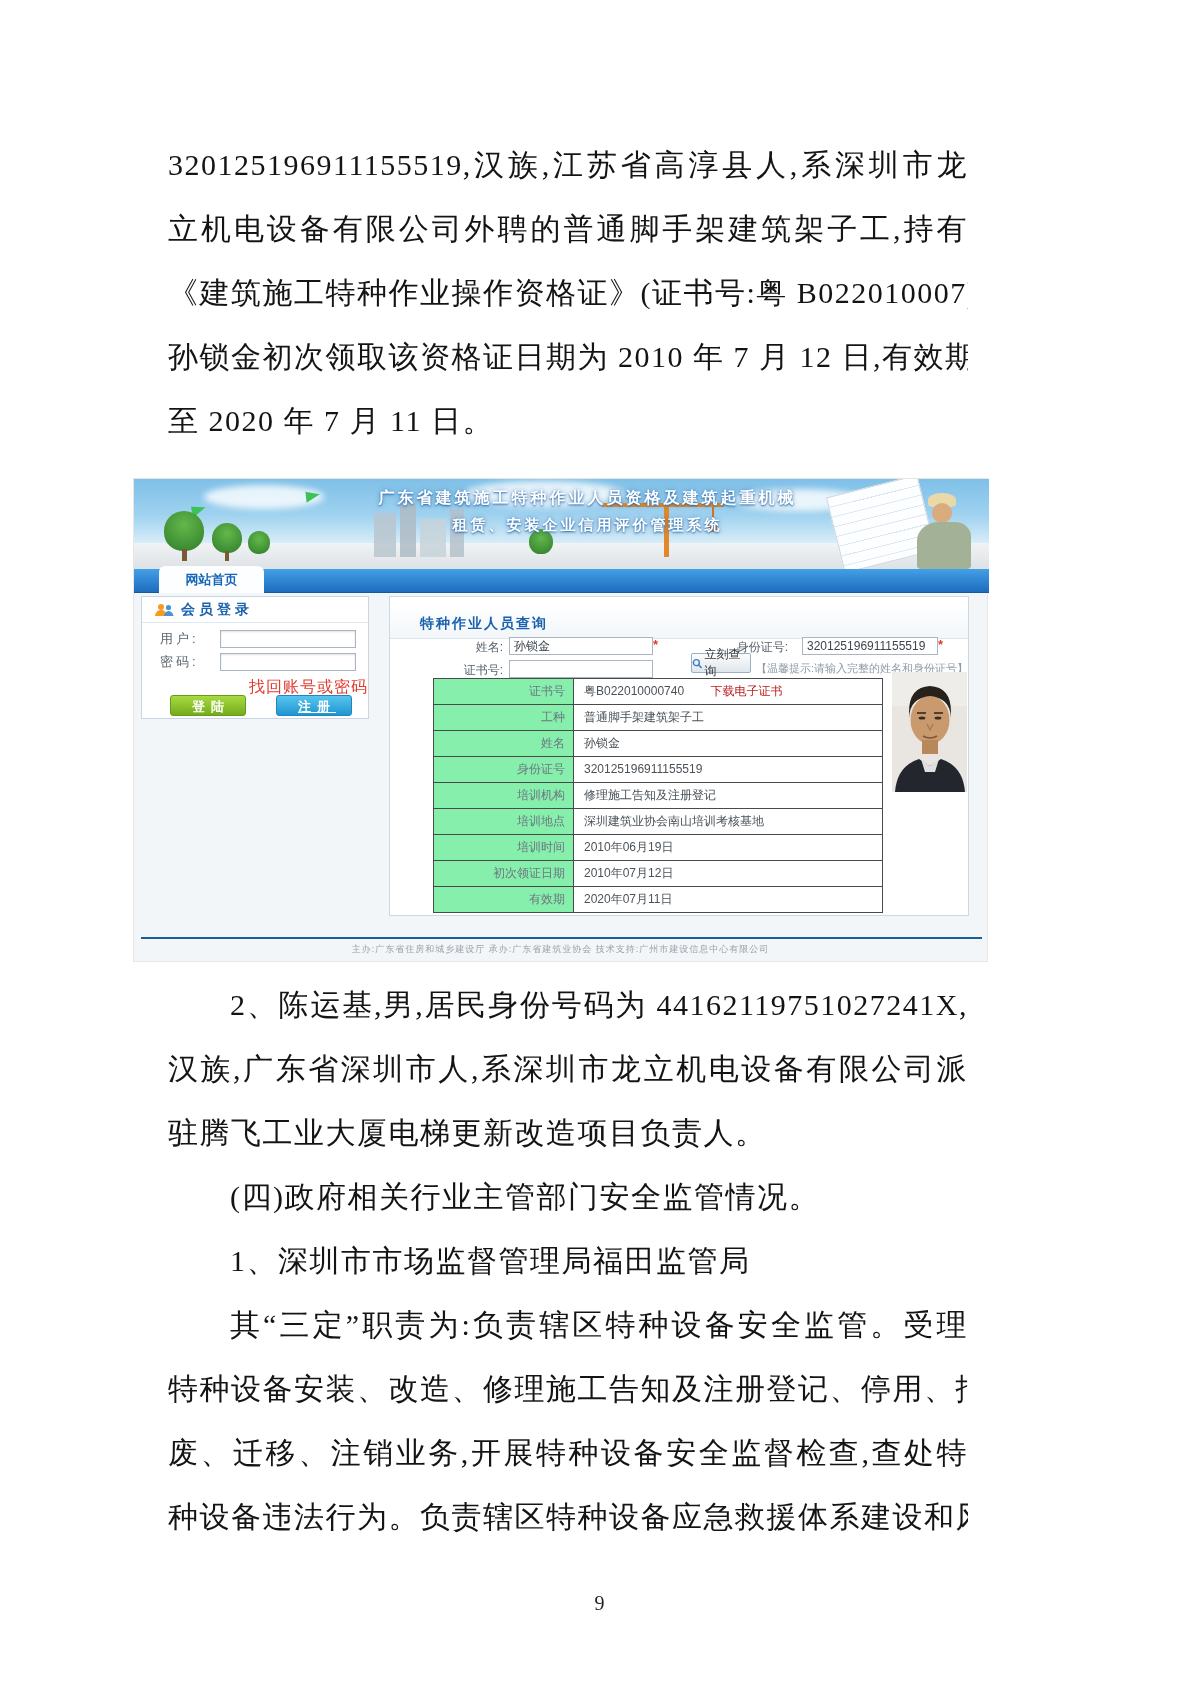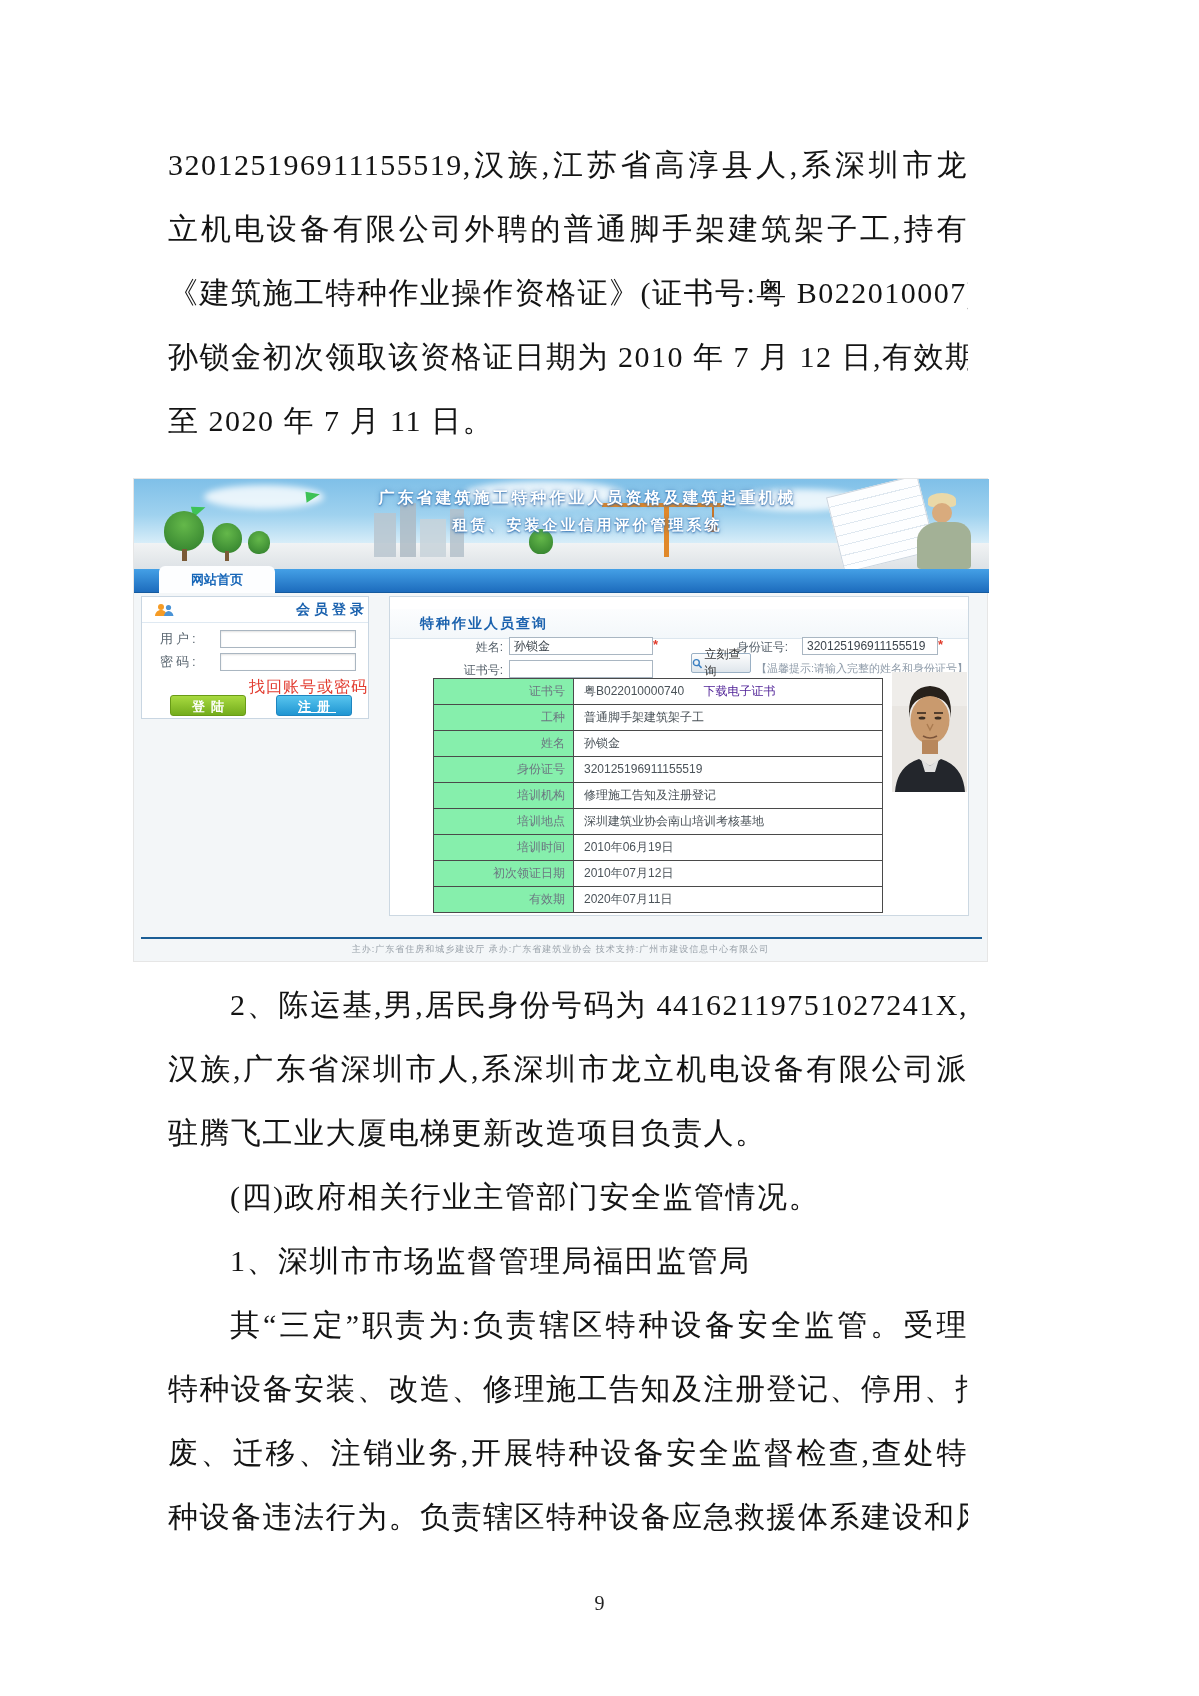--- a/index.html
+++ b/index.html
@@ -32,26 +32,26 @@
   .wk-head{position:absolute;left:798px;top:24px;width:20px;height:20px;background:#d9ab7d;border-radius:50%;}
   .wk-body{position:absolute;left:783px;top:43px;width:54px;height:47px;background:#a3b196;border-radius:40% 30% 8% 8%;}
   .plane{position:absolute;width:0;height:0;border-left:14px solid #3ec257;border-top:4px solid transparent;
          border-bottom:7px solid transparent;}
   .banner-title{position:absolute;left:0;top:9px;width:855px;text-align:center;padding-left:52px;box-sizing:border-box;
                 color:#ffffff;font-weight:bold;font-size:16px;letter-spacing:3px;
                 text-shadow:0 1px 2px rgba(35,100,170,.95),0 0 5px rgba(35,100,170,.55);}
   .banner-title2{top:37px;font-size:15px;}
   .navbar{position:absolute;left:0;top:90px;width:855px;height:24px;
           background:linear-gradient(180deg,#44a0e6,#1d6cbd);border-bottom:1px solid #155a9e;box-sizing:border-box;}
-  .home-tab{position:absolute;left:25px;top:87px;width:116px;height:27px;background:#fdfeff;
+  .home-tab{position:absolute;left:25px;top:87px;width:105px;height:27px;background:#fdfeff;
             border-radius:6px 6px 0 0;line-height:27px;text-align:center;font-size:13px;font-weight:bold;color:#1666b8;}
   
   .login{position:absolute;left:7px;top:117px;width:228px;height:123px;background:#ffffff;
          border:1px solid #c9d6e2;box-sizing:border-box;}
-  .lp-head{height:25px;border-bottom:1px solid #dfe9f2;display:flex;align-items:center;gap:7px;padding-left:12px;justify-content:space-between;}
+  .lp-head{height:25px;border-bottom:1px solid #dfe9f2;display:flex;align-items:center;gap:7px;padding-left:12px;}
   .lp-title{font-size:14px;font-weight:bold;color:#1b62ae;letter-spacing:4px;}
   .lp-row{position:absolute;left:0;width:100%;height:20px;}
   .lp-label{position:absolute;left:18px;font-size:13px;color:#5a6670;letter-spacing:3px;line-height:18px;}
   .lp-input{position:absolute;left:78px;width:134px;height:16px;background:#ffffff;border:1px solid #aab6c1;
             box-shadow:inset 0 1px 2px rgba(0,0,0,.12);}
   .lp-forgot{position:absolute;left:0;top:80px;width:100%;text-align:right;font-size:16px;color:#e23a2e;letter-spacing:1px;}
   .btn{position:absolute;top:98px;width:76px;height:21px;border-radius:3px;text-align:center;line-height:21px;
        font-size:13px;font-weight:bold;color:#fff;letter-spacing:6px;text-indent:6px;cursor:default;}
   .btn-green{left:28px;background:linear-gradient(180deg,#a8da40,#73ac1c);border:1px solid #699b17;box-sizing:border-box;}
   .btn-blue{left:134px;background:linear-gradient(180deg,#58c5ee,#1f95d2);border:1px solid #1e85c0;box-sizing:border-box;text-decoration:underline;}
@@ -67,21 +67,21 @@
   .q-btn{position:absolute;left:301px;top:143px;width:58px;height:18px;border:1px solid #9ab0c4;border-radius:2px;
          background:linear-gradient(180deg,#fdfdfd,#dfe6ec);font-size:12px;color:#333;display:flex;
          align-items:center;justify-content:center;gap:2px;}
   .q-hint{position:absolute;left:366px;top:145px;font-size:11px;color:#8d9aa8;white-space:nowrap;}
   
   .rt{position:absolute;left:43px;top:81px;width:450px;border:1px solid #4a4a4a;border-bottom:none;box-sizing:border-box;}
   .rt-row{display:flex;height:25px;border-bottom:1px solid #4a4a4a;background:#fff;}
   .rt-label{width:140px;background:#86efac;border-right:1px solid #4a4a4a;text-align:right;padding-right:8px;
             line-height:25px;font-size:12px;color:#6b7680;box-sizing:border-box;}
   .rt-value{flex:1;padding-left:10px;line-height:25px;font-size:12px;color:#4a5258;white-space:nowrap;overflow:hidden;}
-  .dl-link{color:#4c1d95;margin-left:16px;}
+  .dl-link{color:#b91c1c;margin-left:23px;}
   .photo{position:absolute;left:502px;top:75px;width:75px;height:120px;}
   
   .ws-footline{position:absolute;left:7px;top:458px;width:841px;height:2px;background:#1b5e96;}
   .ws-footnote{position:absolute;left:0;top:464px;width:100%;text-align:center;font-size:9px;color:#99a1a9;
                letter-spacing:1px;filter:blur(.5px);}
 </style>
 </head>
 <body>
 
 <div class="page">

